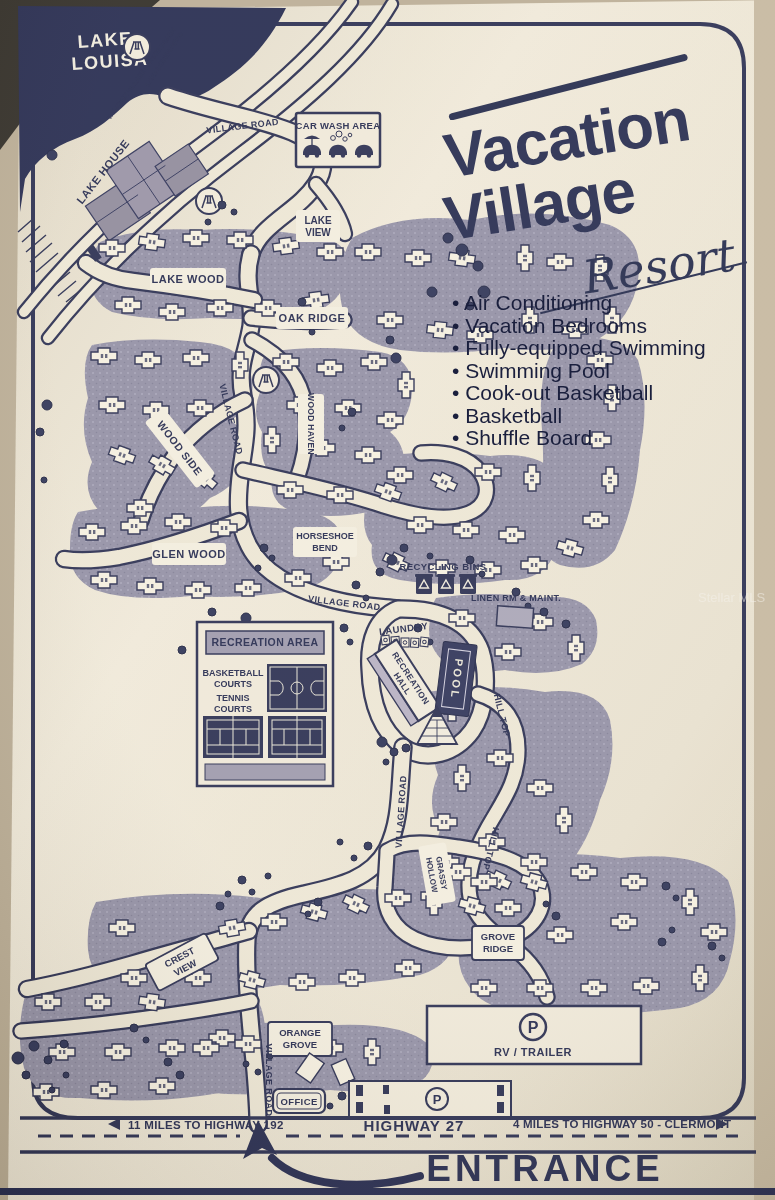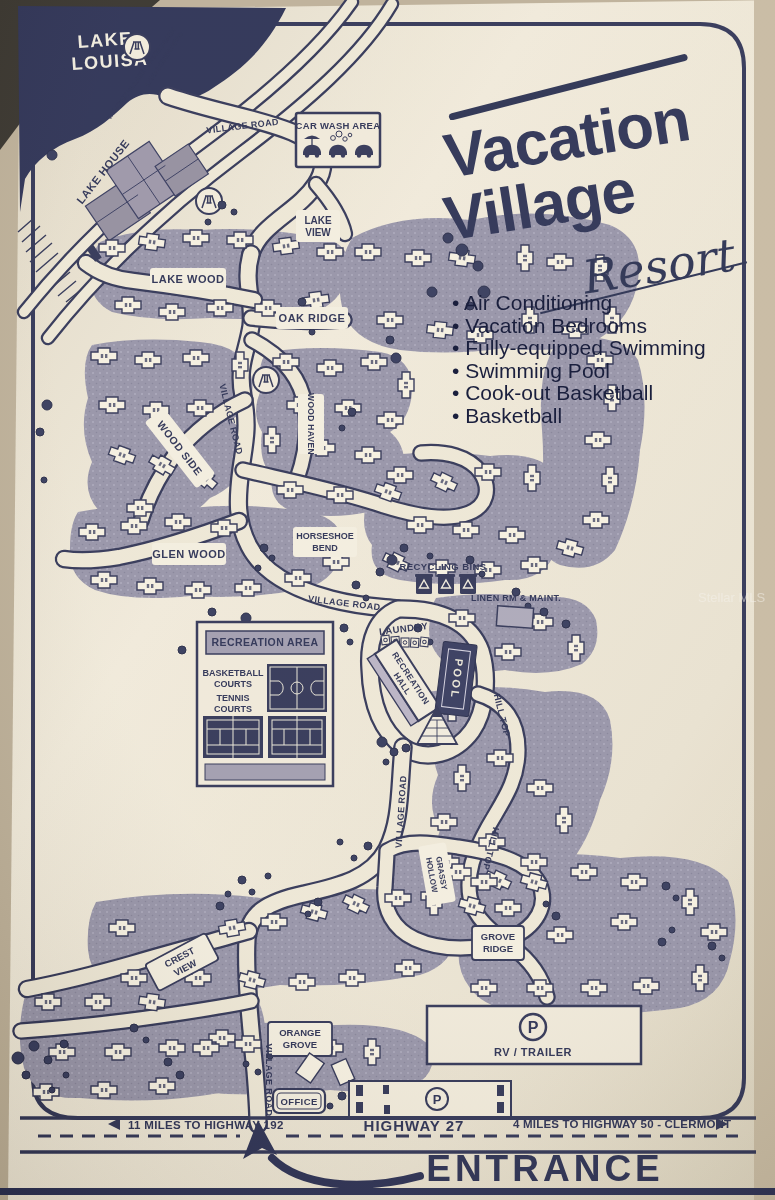--- a/index.html
+++ b/index.html
@@ -590,14 +590,15 @@
 </svg>
 
 <div class="amenities">
 
 <div class="am">Air Conditioning</div>
       <div class="am">Vacation Bedrooms</div>
       <div class="am">Fully-equipped Swimming</div>
       <div class="am">Swimming Pool</div>
       <div class="am">Cook-out Basketball</div>
       <div class="am">Basketball</div>
+      <div class="am">Shuffle Board</div>
     </div>
 </div>
 
 </body></html>

